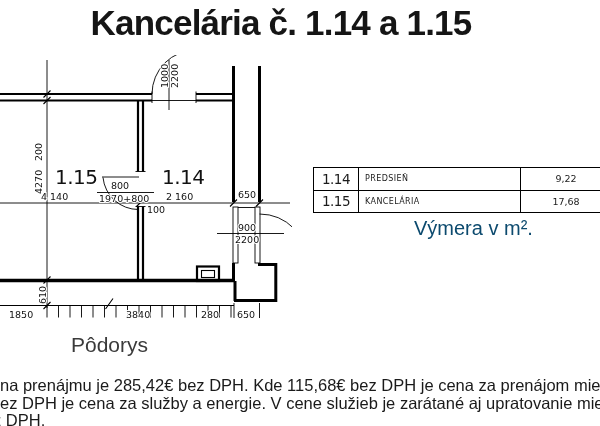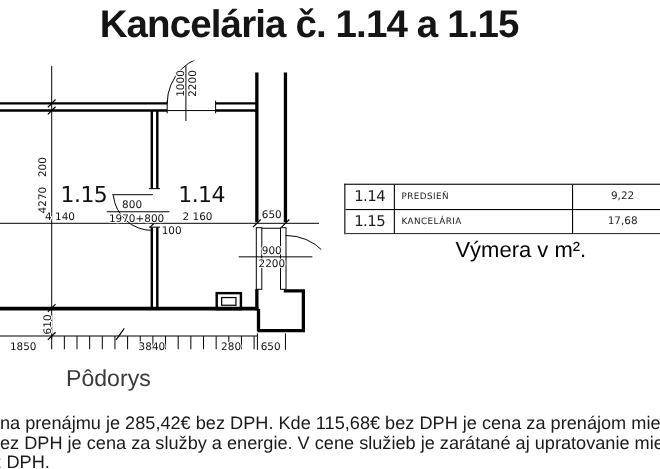--- a/index.html
+++ b/index.html
@@ -6,34 +6,34 @@
   body{
     width:600px;height:426px;position:relative;overflow:hidden;
     background:#ffffff;font-family:"Liberation Sans",sans-serif;
   }
   .title{
     position:absolute;top:3px;left:0;width:562px;text-align:center;
     font-size:35px;letter-spacing:-0.8px;color:#151515;white-space:nowrap;font-weight:bold;
   }
   .plan-svg{position:absolute;left:0;top:55px;}
   .plan-caption{
-    position:absolute;left:60px;top:333px;font-size:21px;color:#3a3a3a;
+    position:absolute;left:71px;top:333px;font-size:21px;color:#3a3a3a;
   }
   .tbl{
     position:absolute;left:313px;top:167px;width:287px;overflow:hidden;
     display:grid;grid-template-columns:45px 162px 90px;
     border-top:1.6px solid #000;border-left:1.6px solid #000;
     font-family:"DejaVu Sans",sans-serif;color:#1b1b1b;
   }
   .td{border-bottom:1.6px solid #000;height:21.5px;display:flex;align-items:center;}
   .td.num{border-right:1.6px solid #000;justify-content:center;font-size:13.5px;letter-spacing:-0.5px;}
   .td.name{border-right:1.6px solid #000;padding-left:6px;font-size:8px;letter-spacing:0.4px;}
   .td.area{justify-content:center;font-size:9.5px;}
   .vymera{
-    position:absolute;left:414px;top:217px;font-size:20px;color:#000000;white-space:nowrap;
+    position:absolute;left:414px;top:217px;font-size:20px;color:#0c4a6e;white-space:nowrap;
   }
   .footer-line{
     position:absolute;white-space:nowrap;font-size:16.5px;color:#1a1a1a;
   }
   .fl1{left:0px;top:376px;}
   .fl2{left:0px;top:393.5px;}
   .fl3{left:-7px;top:411px;}
   .dim{font-family:"DejaVu Sans",sans-serif;font-size:9.5px;fill:#111;
        stroke:#fff;stroke-width:2px;paint-order:stroke;}
   .room{font-family:"DejaVu Sans",sans-serif;font-size:20px;fill:#111;letter-spacing:-0.5px;}

